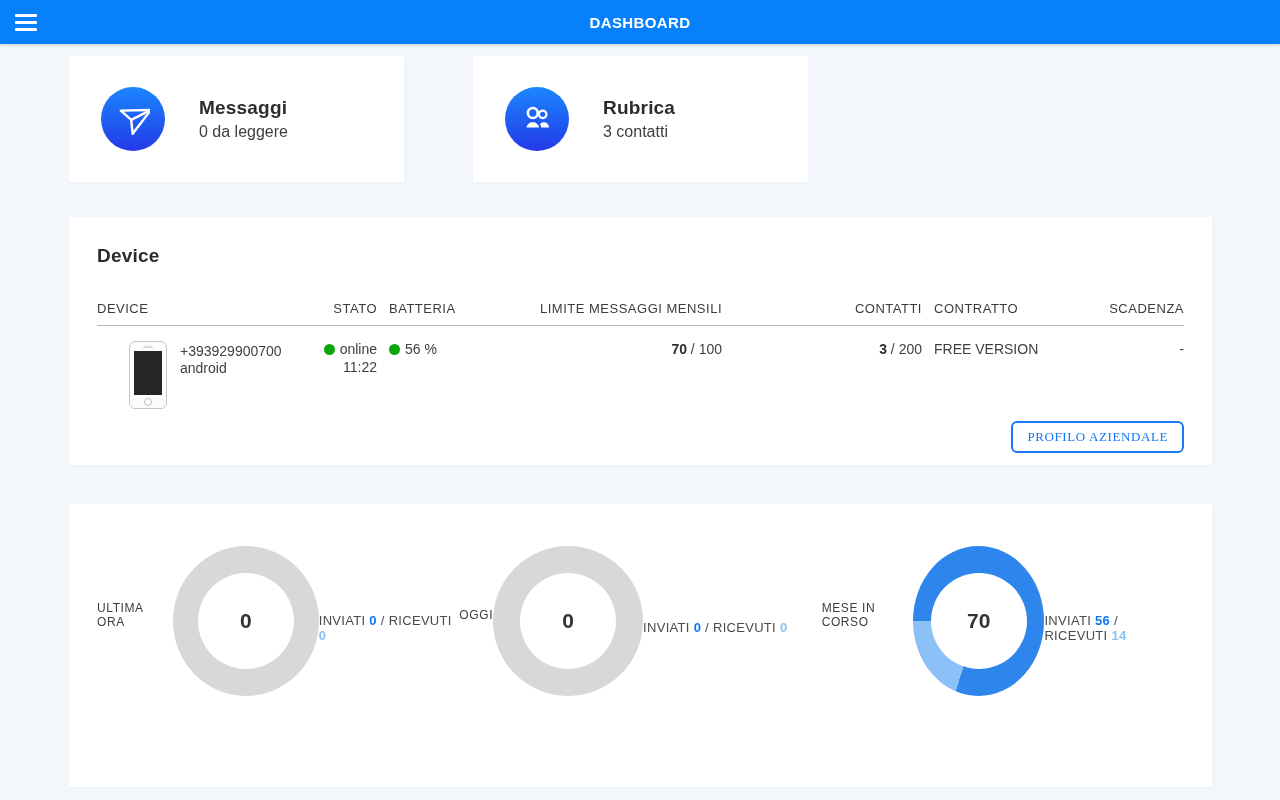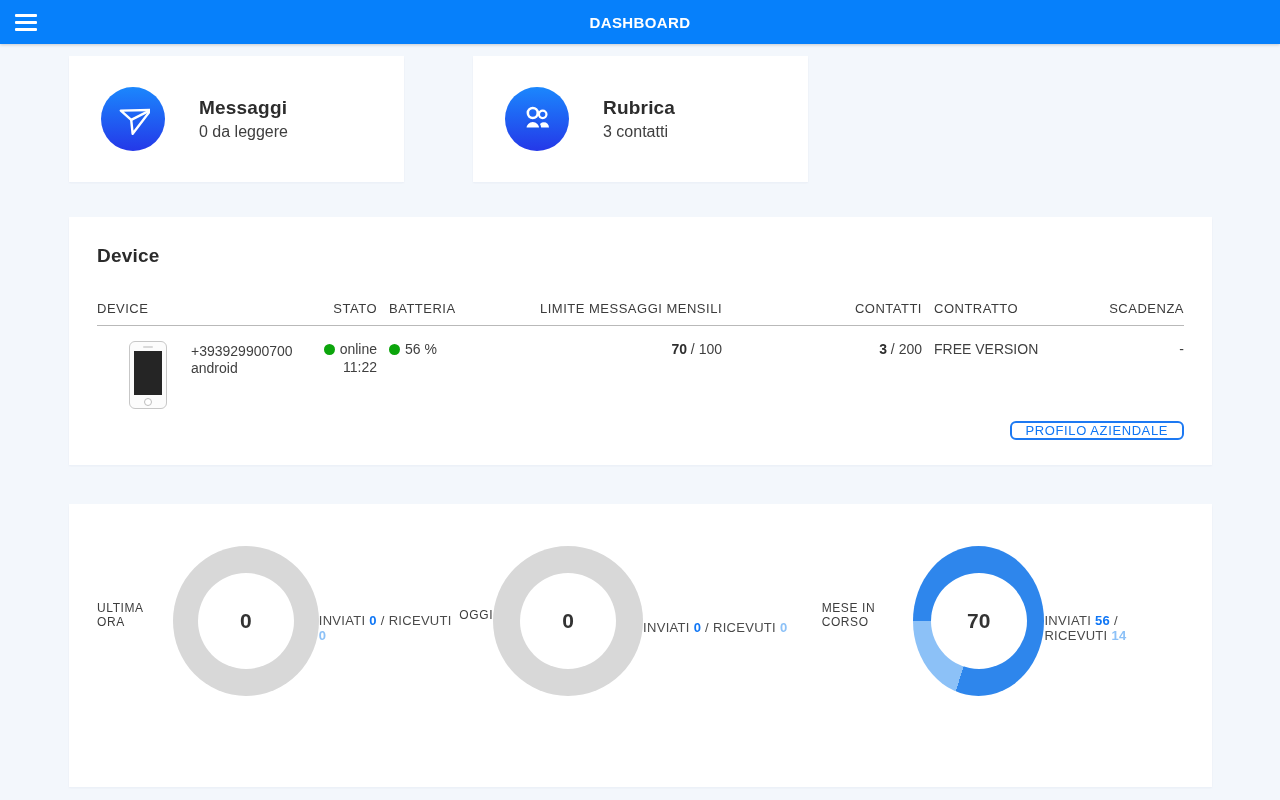--- a/index.html
+++ b/index.html
@@ -29,31 +29,31 @@
   
   .device-panel { margin-top:35px; height:248px; padding:28px; }
   .device-panel .panel-title { margin-bottom:34px; }
   .dev-grid { display:grid; grid-template-columns:185px 95px 155px 190px 200px 160px 1fr; align-items:start; }
   .dev-head { padding-bottom:9px; border-bottom:1px solid #b9b9b9; }
   .dev-head .th { font-size:13px; color:#3b3b3b; font-weight:500; letter-spacing:.5px; }
   .c-left { text-align:left; }
   .c-center { text-align:right; }
   .c-pad { padding-left:12px; }
   .dev-row { padding-top:15px; font-size:14px; color:#3f3f3f; }
-  .dev-cell-device { display:flex; gap:24px; align-items:flex-start;padding-left:32px; }
+  .dev-cell-device { display:flex; gap:13px; align-items:flex-start;padding-left:32px; }
   .phone { width:38px; height:68px; background:#fcfcfc; border:1px solid #c7c7c7; border-radius:6px; position:relative; flex:0 0 38px; }
   .phone .speaker { position:absolute; top:4px; left:50%; transform:translateX(-50%); width:10px; height:2px; background:#d9d9d9; border-radius:1px; }
   .phone .screen { position:absolute; top:9px; left:4px; right:4px; bottom:13px; background:#252525; }
   .phone .home { position:absolute; bottom:2px; left:50%; transform:translateX(-50%); width:8px; height:8px; border:1px solid #bdbdbd; border-radius:50%; background:#fff; }
   .dev-ident { line-height:17px; padding-top:2px; }
   .dot { display:inline-block; width:11px; height:11px; border-radius:50%; background:#0ca50c; vertical-align:-1px; margin-right:5px; }
   .stato-time { margin-top:2px; }
   .bold { font-weight:bold; color:#2e2e2e; }
   .btn-row { text-align:right; margin-top:12px; }
-  .btn-outline { display:inline-block; font-family:Liberation Sans, sans-serif; background:#fff; border:2px solid #1d79f2; border-radius:6px; color:#0f76f5; font-size:13px; font-weight:500; letter-spacing:.6px; padding:0 14px; cursor:pointer; }
+  .btn-outline { display:inline-block; font-family:Liberation Serif, serif; background:#fff; border:2px solid #1d79f2; border-radius:6px; color:#0f76f5; font-size:13px; font-weight:500; letter-spacing:.6px; padding:6px 14px; cursor:pointer; }
 
   
   .stats-panel { margin-top:39px; height:283px; padding:24px 28px; }
   .stats-grid { display:grid; grid-template-columns:repeat(3,1fr); margin-top:18px; }
   .stat-col { display:flex; flex-direction:row; align-items:center; }
   .stat-label { font-size:12px; color:#3d3d3d; letter-spacing:.6px; margin-bottom:13px; }
   .donut { width:150px; height:150px; border-radius:50%; display:flex; align-items:center; justify-content:center; }
   .donut .hole { width:96px; height:96px; border-radius:50%; background:#fff; display:flex; align-items:center; justify-content:center; }
   .donut .num { font-size:21px; font-weight:bold; color:#333; }
   .stat-footer { margin-top:13px; font-size:13px; color:#4a4a4a; letter-spacing:.3px; }

